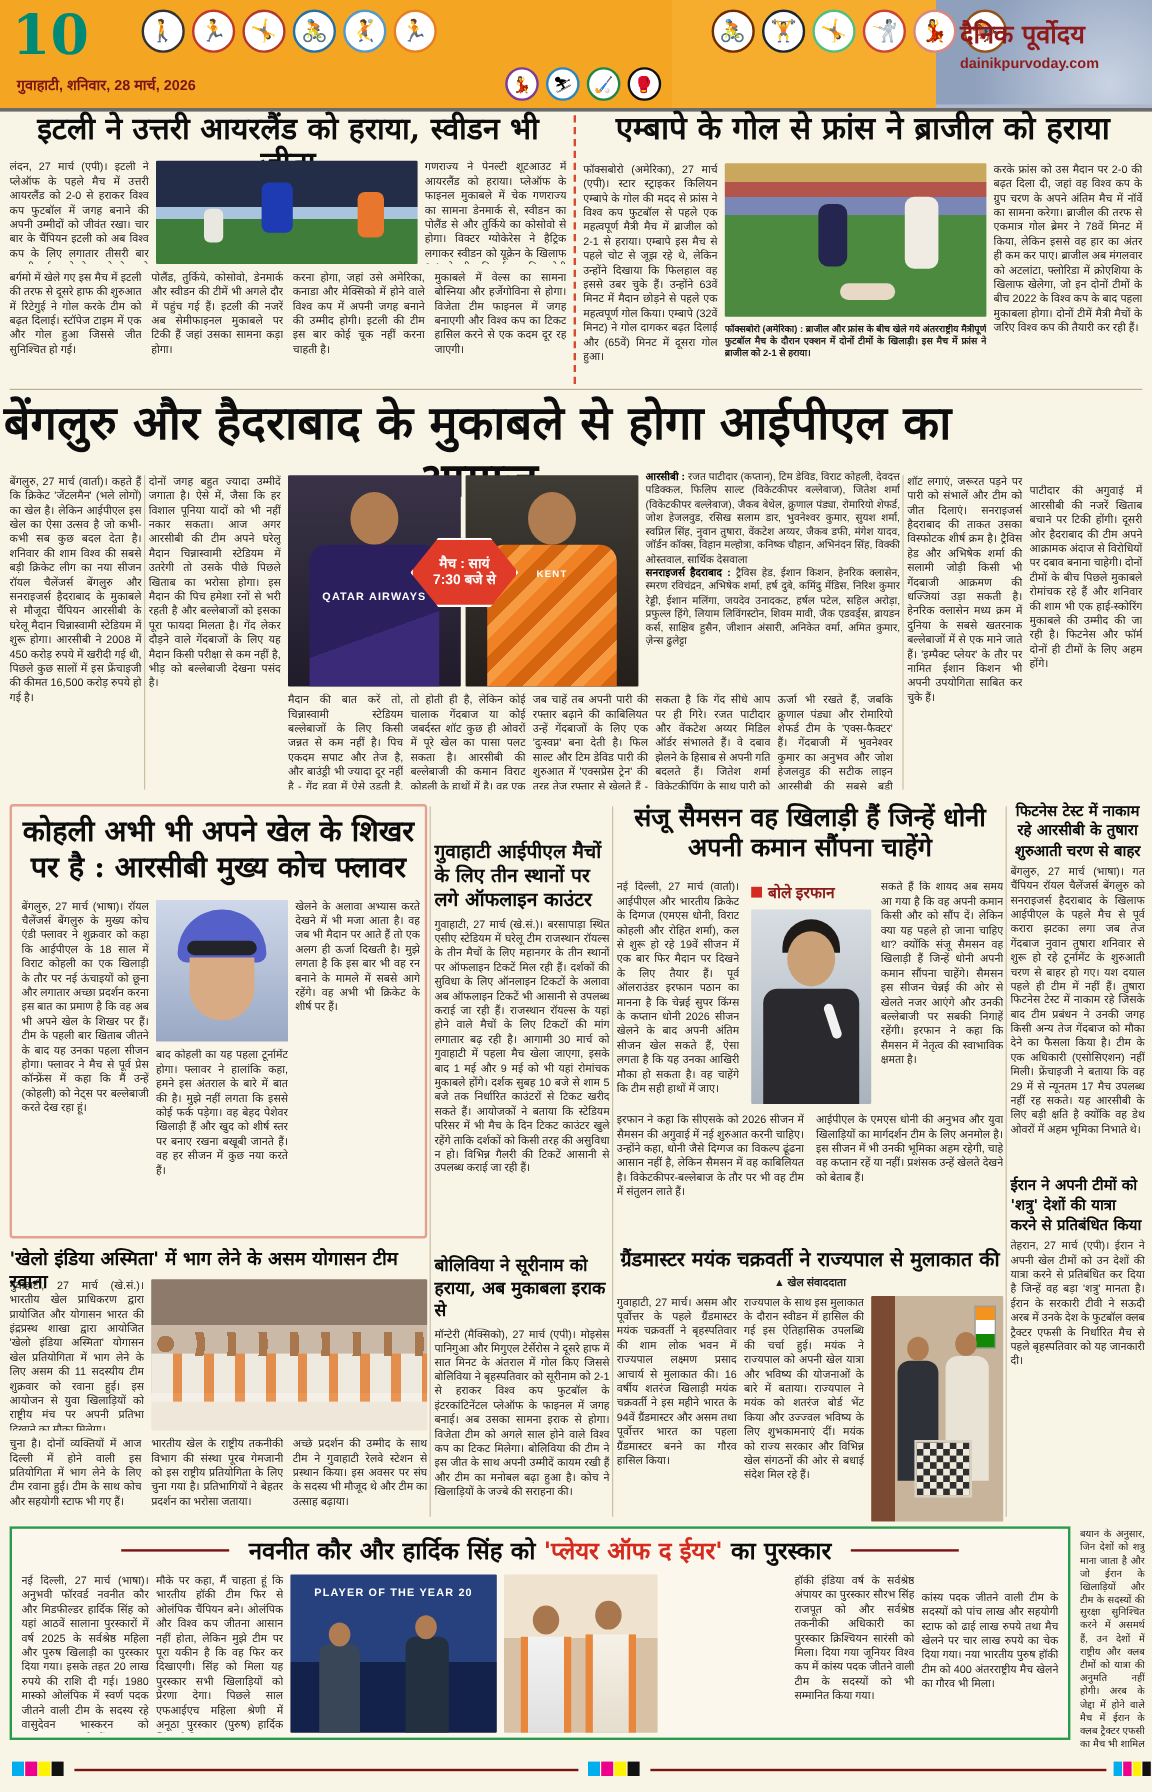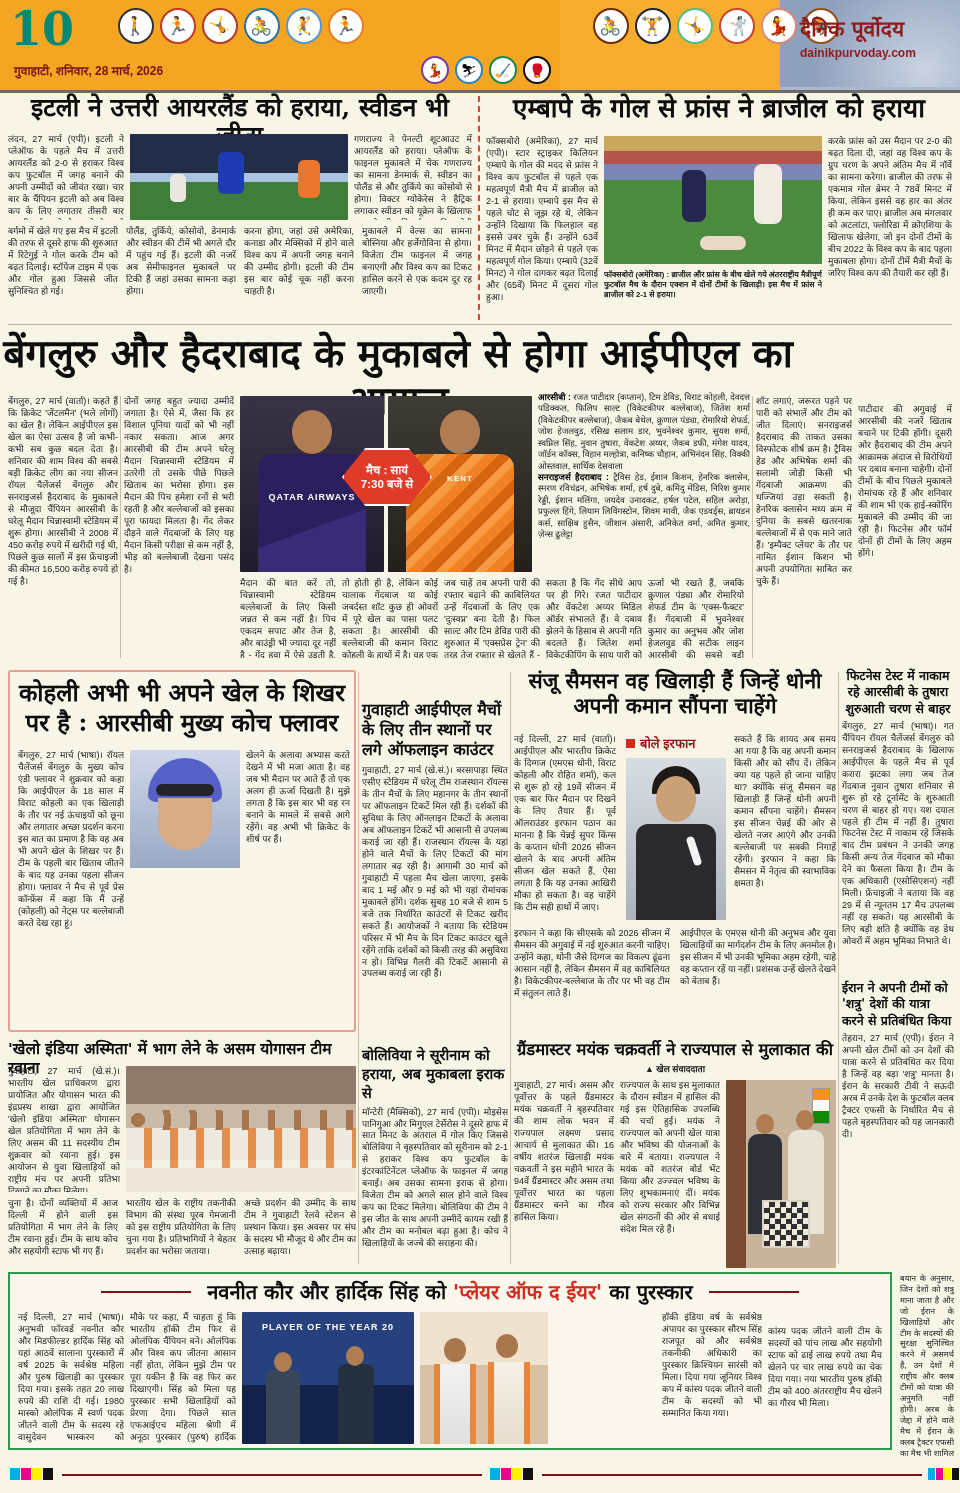--- a/index.html
+++ b/index.html
@@ -168,20 +168,21 @@
 
   <div class="abs" style="left:8px;top:670px;width:348px;height:362px;border:2px solid #e4a090;border-radius:3px;background:#faf5e9;box-sizing:border-box;padding:6px;">
     <div class="hl" style="font-size:24px;line-height:1.25;text-align:center;">कोहली अभी भी अपने खेल के शिखर</div>
     <div class="hl" style="font-size:24px;line-height:1.25;text-align:center;">पर है : आरसीबी मुख्य कोच फ्लावर</div>
     <div class="bt abs" style="left:8px;top:78px;width:106px;height:270px;">बेंगलुरु, 27 मार्च (भाषा)। रॉयल चैलेंजर्स बेंगलुरु के मुख्य कोच एंडी फ्लावर ने शुक्रवार को कहा कि आईपीएल के 18 साल में विराट कोहली का एक खिलाड़ी के तौर पर नई ऊंचाइयों को छूना और लगातार अच्छा प्रदर्शन करना इस बात का प्रमाण है कि वह अब भी अपने खेल के शिखर पर हैं। टीम के पहली बार खिताब जीतने के बाद यह उनका पहला सीजन होगा। फ्लावर ने मैच से पूर्व प्रेस कॉन्फ्रेंस में कहा कि मैं उन्हें (कोहली) को नेट्स पर बल्लेबाजी करते देख रहा हूं।</div>
     <div class="ph" style="left:120px;top:78px;width:110px;height:118px;background:linear-gradient(180deg,#cfd8ea,#9aa8c4);">
       <div class="abs" style="left:18px;top:8px;width:74px;height:44px;background:#5560c9;border-radius:40px 40px 8px 8px;"></div>
       <div class="abs" style="left:26px;top:34px;width:58px;height:12px;background:#23242a;border-radius:6px;"></div>
       <div class="abs" style="left:28px;top:48px;width:54px;height:52px;background:#d9ab84;border-radius:0 0 26px 26px;"></div>
     </div>
+    <div class="bt abs" style="left:120px;top:202px;width:110px;height:146px;">बाद कोहली का यह पहला टूर्नामेंट होगा। फ्लावर ने हालांकि कहा, हमने इस अंतराल के बारे में बात की है। मुझे नहीं लगता कि इससे कोई फर्क पड़ेगा। वह बेहद पेशेवर खिलाड़ी हैं और खुद को शीर्ष स्तर पर बनाए रखना बखूबी जानते हैं। वह हर सीजन में कुछ नया करते हैं।</div>
     <div class="bt abs" style="left:236px;top:78px;width:104px;height:270px;">खेलने के अलावा अभ्यास करते देखने में भी मजा आता है। वह जब भी मैदान पर आते हैं तो एक अलग ही ऊर्जा दिखती है। मुझे लगता है कि इस बार भी वह रन बनाने के मामले में सबसे आगे रहेंगे। वह अभी भी क्रिकेट के शीर्ष पर हैं।</div>
   </div>
 
   <div class="abs" style="left:362px;top:700px;width:146px;height:372px;">
     <div class="hl" style="font-size:16px;line-height:1.25;">गुवाहाटी आईपीएल मैचों के लिए तीन स्थानों पर लगे ऑफलाइन काउंटर</div>
     <div class="bt" style="margin-top:5px;height:284px;">गुवाहाटी, 27 मार्च (खे.सं.)। बरसापाड़ा स्थित एसीए स्टेडियम में घरेलू टीम राजस्थान रॉयल्स के तीन मैचों के लिए महानगर के तीन स्थानों पर ऑफलाइन टिकटें मिल रही हैं। दर्शकों की सुविधा के लिए ऑनलाइन टिकटों के अलावा अब ऑफलाइन टिकटें भी आसानी से उपलब्ध कराई जा रही हैं। राजस्थान रॉयल्स के यहां होने वाले मैचों के लिए टिकटों की मांग लगातार बढ़ रही है। आगामी 30 मार्च को गुवाहाटी में पहला मैच खेला जाएगा, इसके बाद 1 मई और 9 मई को भी यहां रोमांचक मुकाबले होंगे। दर्शक सुबह 10 बजे से शाम 5 बजे तक निर्धारित काउंटरों से टिकट खरीद सकते हैं। आयोजकों ने बताया कि स्टेडियम परिसर में भी मैच के दिन टिकट काउंटर खुले रहेंगे ताकि दर्शकों को किसी तरह की असुविधा न हो। विभिन्न गैलरी की टिकटें आसानी से उपलब्ध कराई जा रही हैं।</div>
   </div>
   <div class="abs" style="left:362px;top:1046px;width:146px;height:222px;">
     <div class="hl" style="font-size:14.5px;line-height:1.3;">बोलिविया ने सूरीनाम को हराया, अब मुकाबला इराक से</div>
     <div class="bt" style="margin-top:4px;height:170px;">मॉन्टेरी (मैक्सिको), 27 मार्च (एपी)। मोइसेस पानिगुआ और मिगुएल टेर्सेरोस ने दूसरे हाफ में सात मिनट के अंतराल में गोल किए जिससे बोलिविया ने बृहस्पतिवार को सूरीनाम को 2-1 से हराकर विश्व कप फुटबॉल के इंटरकांटिनेंटल प्लेऑफ के फाइनल में जगह बनाई। अब उसका सामना इराक से होगा। विजेता टीम को अगले साल होने वाले विश्व कप का टिकट मिलेगा। बोलिविया की टीम ने इस जीत के साथ अपनी उम्मीदें कायम रखी हैं और टीम का मनोबल बढ़ा हुआ है। कोच ने खिलाड़ियों के जज्बे की सराहना की।</div>

